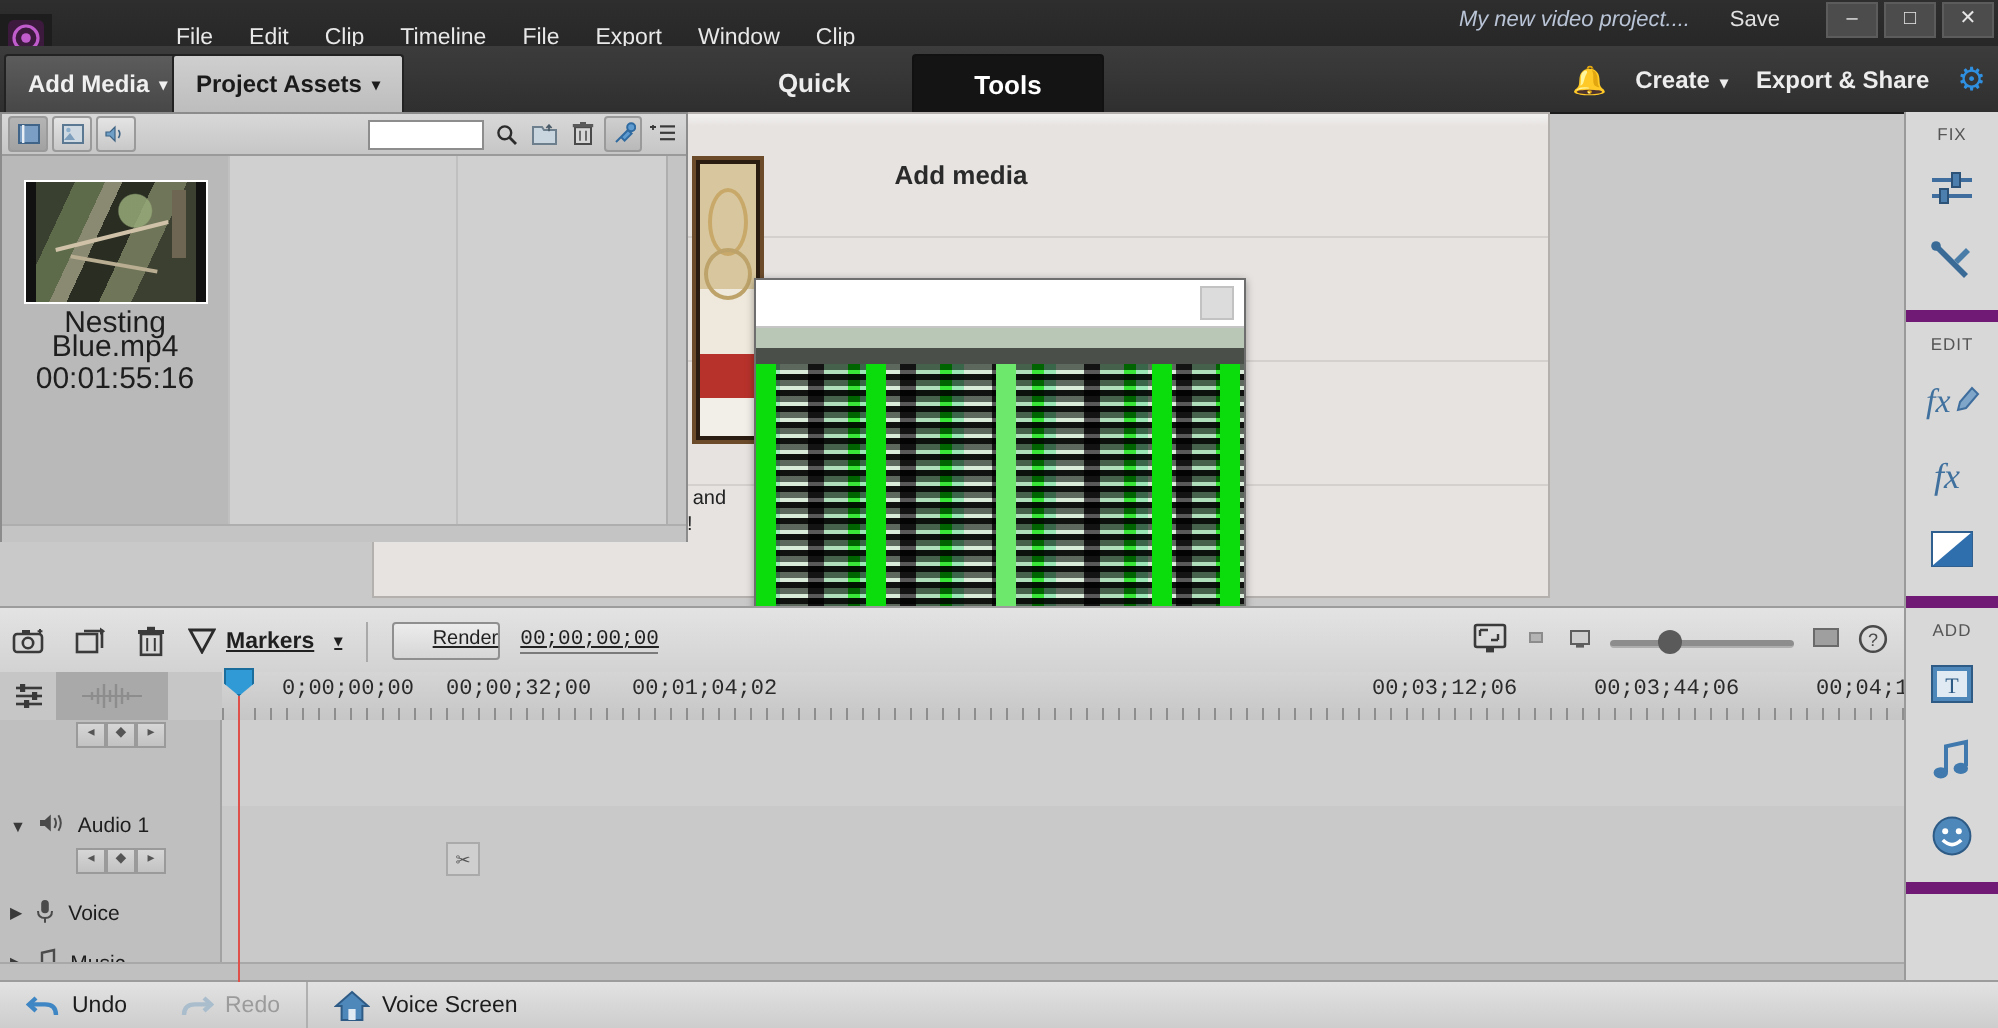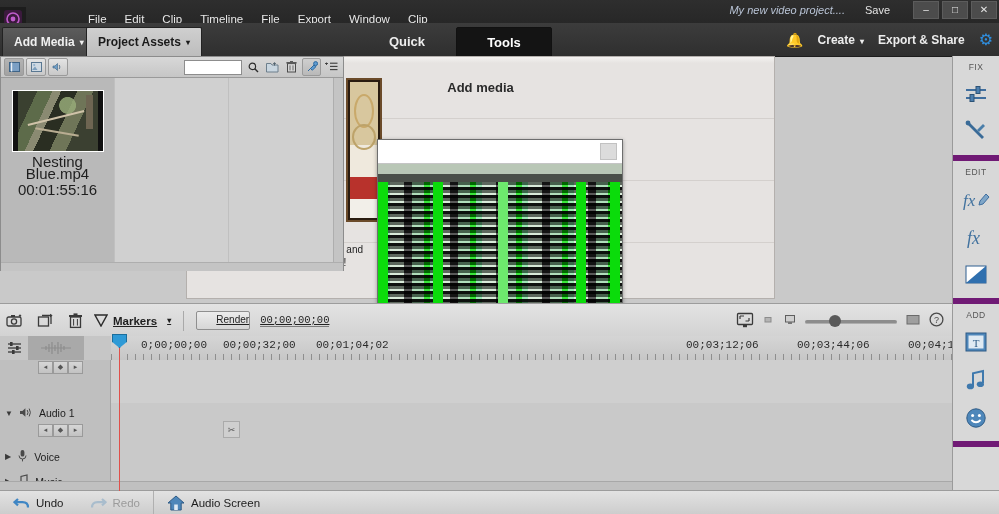--- a/index.html
+++ b/index.html
@@ -650,17 +650,17 @@
           <path d="M12 3 L15.5 6.2 L12 9.4" fill="none" stroke="#a9bdcd" stroke-width="2.2"></path>
           <path d="M15.2 6.2 H7.5 Q2 6.2 2 11.5" fill="none" stroke="#a9bdcd" stroke-width="2.2"></path>
         </svg>
       <span>Redo</span>
     </div>
     <div class="bb">
       <svg width="18" height="16" viewBox="0 0 18 16">
           <path d="M9 1 L17 8 H14.2 V15 H3.8 V8 H1 Z" fill="#4e87ba" stroke="#2e5b86"></path>
           <rect x="7.2" y="9.5" width="3.6" height="5.5" fill="#dfeaf3"></rect>
         </svg>
-      <span>Audio Screen</span>
+      <span>Voice Screen</span>
     </div>
   </div>
 
 </div>
 
 </body></html>

